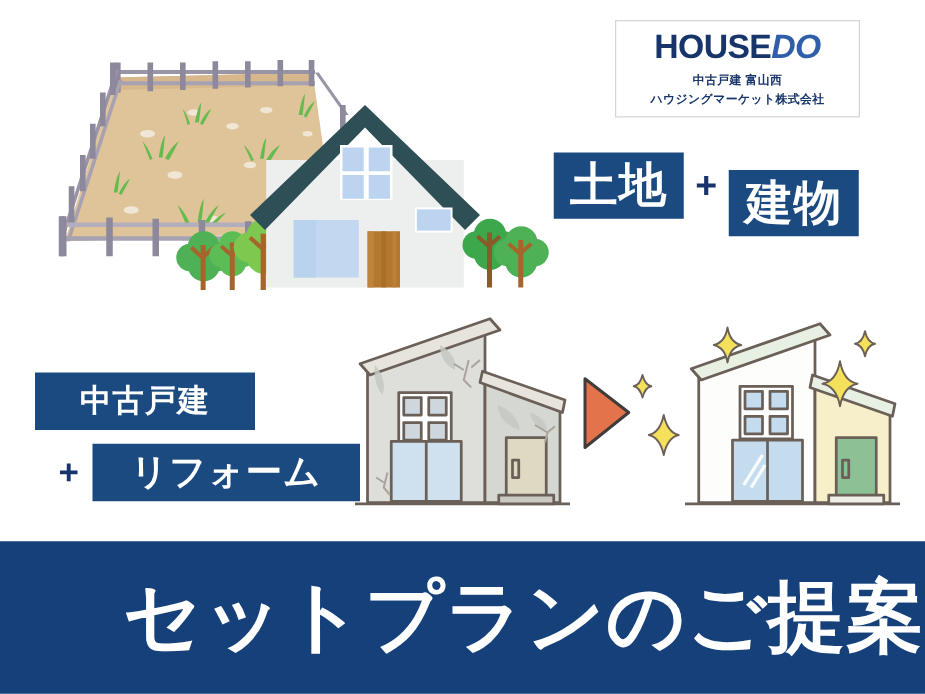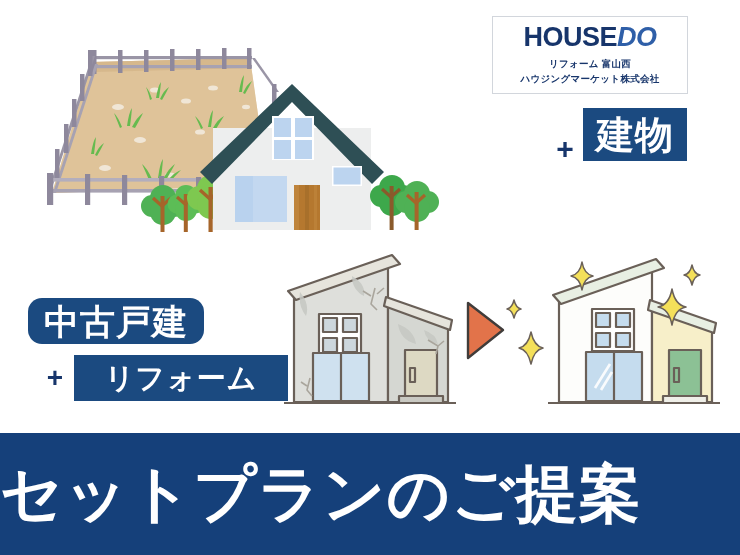--- a/index.html
+++ b/index.html
@@ -22,35 +22,35 @@
   .logo-sub1{font-size:9.5px;font-weight:bold;color:#17356b;margin-top:7px;letter-spacing:0.3px;white-space:nowrap;}
   .logo-sub2{font-size:9.5px;font-weight:bold;color:#17356b;margin-top:2px;letter-spacing:0.3px;white-space:nowrap;text-align:center;}
 
   
   .badge{
     position:absolute;background:#1b4a80;color:#ffffff;
     font-weight:bold;display:flex;align-items:center;justify-content:center;
     letter-spacing:1px;line-height:1;
   }
   #badge-tochi{left:443px;top:122px;width:104px;height:53px;font-size:38px;}
-  #badge-tatemono{left:583px;top:108px;width:104px;height:53px;font-size:38px;}
+  #badge-tatemono{left:583px;top:136px;width:104px;height:53px;font-size:38px;}
   .plus-sign{
     position:absolute;color:#17356b;font-weight:bold;font-size:30px;line-height:1;
     display:flex;align-items:center;justify-content:center;
   }
   #plus-top{left:549px;top:134px;width:32px;height:30px;}
 
-  #badge-chuko{left:28px;top:298px;width:176px;height:46px;font-size:35px;border-radius:14px;}
+  #badge-chuko{left:28px;top:298px;width:176px;height:46px;font-size:25px;}
   #badge-reform{left:74px;top:355px;width:214px;height:46px;font-size:29px;}
   #plus-bottom{left:40px;top:363px;width:30px;height:30px;font-size:28px;}
 
   
   .banner{
     position:absolute;left:0;top:433px;width:740px;height:122px;background:#15407a;
-    display:flex;align-items:center;justify-content:flex-start;
+    display:flex;align-items:center;justify-content:flex-end;
   }
   .banner-text{
     color:#ffffff;font-size:62px;font-weight:bold;letter-spacing:1px;line-height:1;
     white-space:nowrap;
   }
 
   .svgart{position:absolute;left:0;top:0;width:740px;height:555px;pointer-events:none;}
 </style>
 </head>
 <body>
@@ -306,24 +306,25 @@
       <path d="M531 332 q3 14 12 16 q-9 2 -12 16 q-3 -14 -12 -16 q9 -2 12 -16 z"></path>
       <path d="M514 300 q2 8 7 9 q-5 1 -7 9 q-2 -8 -7 -9 q5 -1 7 -9 z"></path>
     </g>
 
   </svg>
 
   <div class="logo-box">
     <div style="position:relative;">
       <span class="logo-word logo-house">HOUSE</span><span class="logo-word logo-do">DO</span>
     </div>
-    <div class="logo-sub1">リフォーム 富山西</div>
+    <div class="logo-sub1">中古戸建 富山西</div>
     <div class="logo-sub2">ハウジングマーケット株式会社</div>
   </div>
 
+  <div class="badge" id="badge-tochi">土地</div>
   <div class="plus-sign" id="plus-top">+</div>
   <div class="badge" id="badge-tatemono">建物</div>
 
   <div class="badge" id="badge-chuko">中古戸建</div>
   <div class="plus-sign" id="plus-bottom">+</div>
   <div class="badge" id="badge-reform">リフォーム</div>
 
   <div class="banner">
     <span class="banner-text">セットプランのご提案</span>
   </div>

